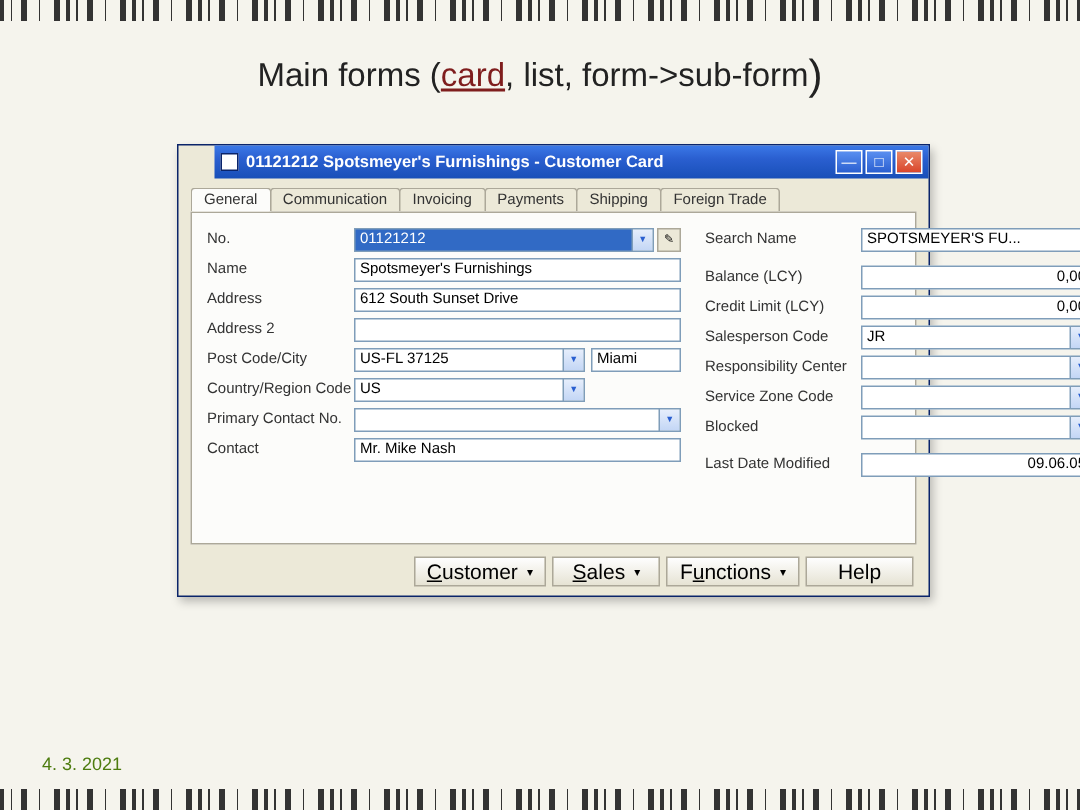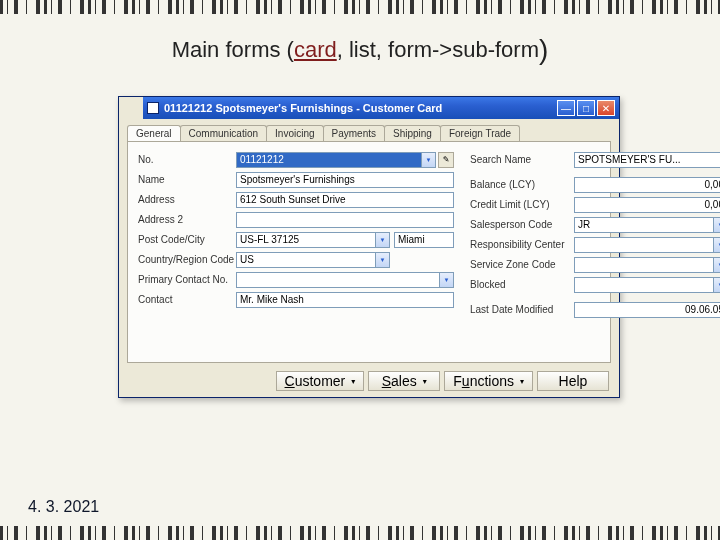--- a/index.html
+++ b/index.html
@@ -24,21 +24,21 @@
 
   .slide-title {
     position: absolute; top: 34px; left: 0; width: 100%;
     text-align: center; font-size: 22px; color: #222;
   }
   .slide-title .card { color: #7f1d1d; text-decoration: underline; }
   .slide-title .paren { font-size: 28px; vertical-align: -2px; }
 
   .slide-date {
     position: absolute; left: 28px; bottom: 24px;
-    font-size: 16px; color: #0f172a;
+    font-size: 12px; color: #4d7c0f;
   }
 
   
   .window {
     position: absolute; top: 96px; left: 118px;
     width: 502px; height: 302px;
     background: #ece9d8;
     border: 1px solid #0a246a;
     box-shadow: 2px 3px 6px rgba(0,0,0,0.25);
     font-size: 10px;

